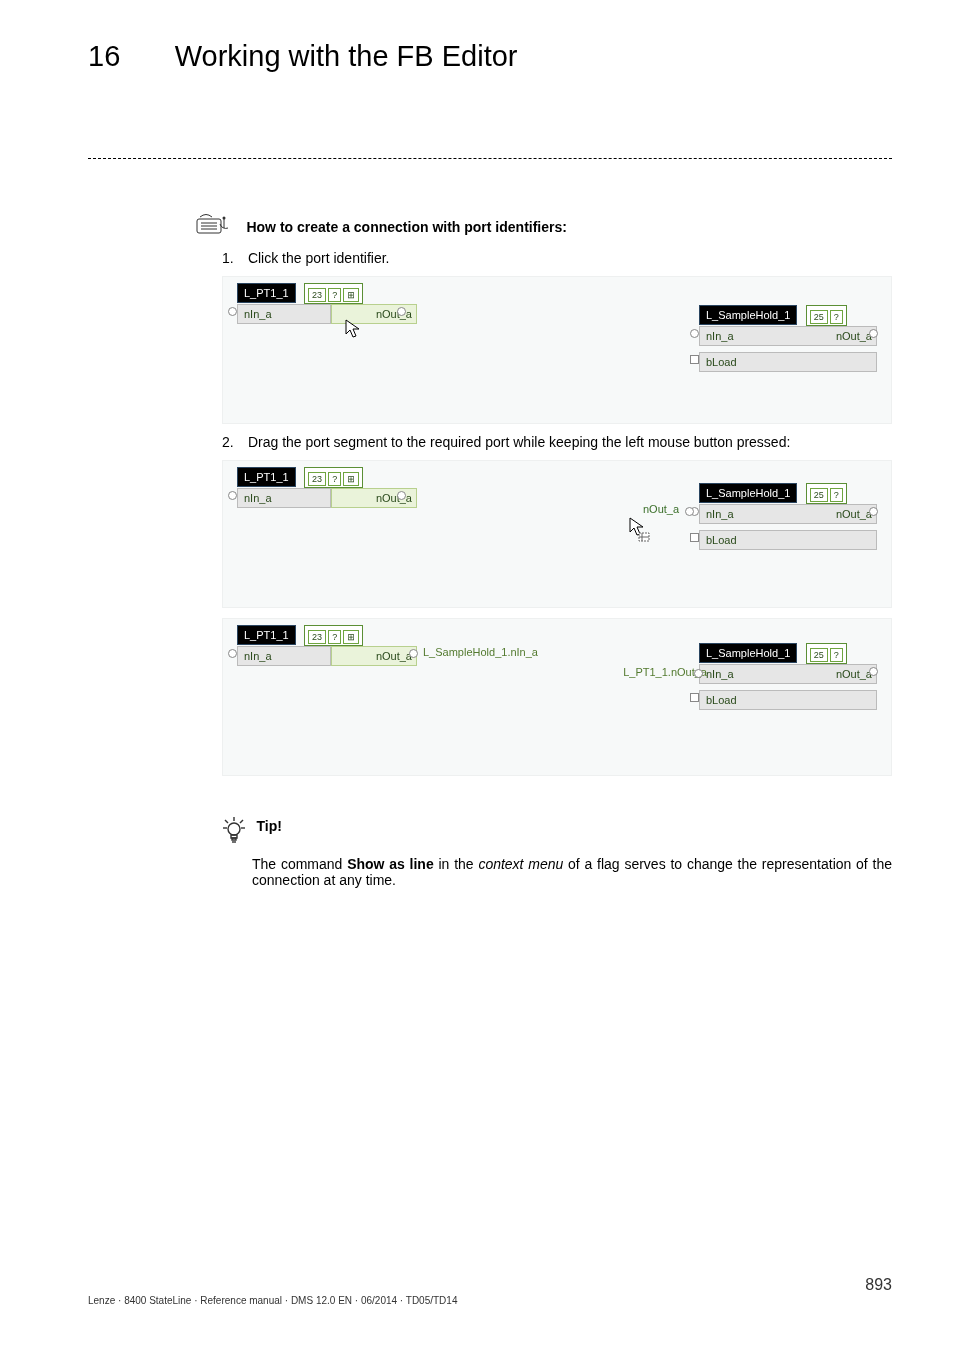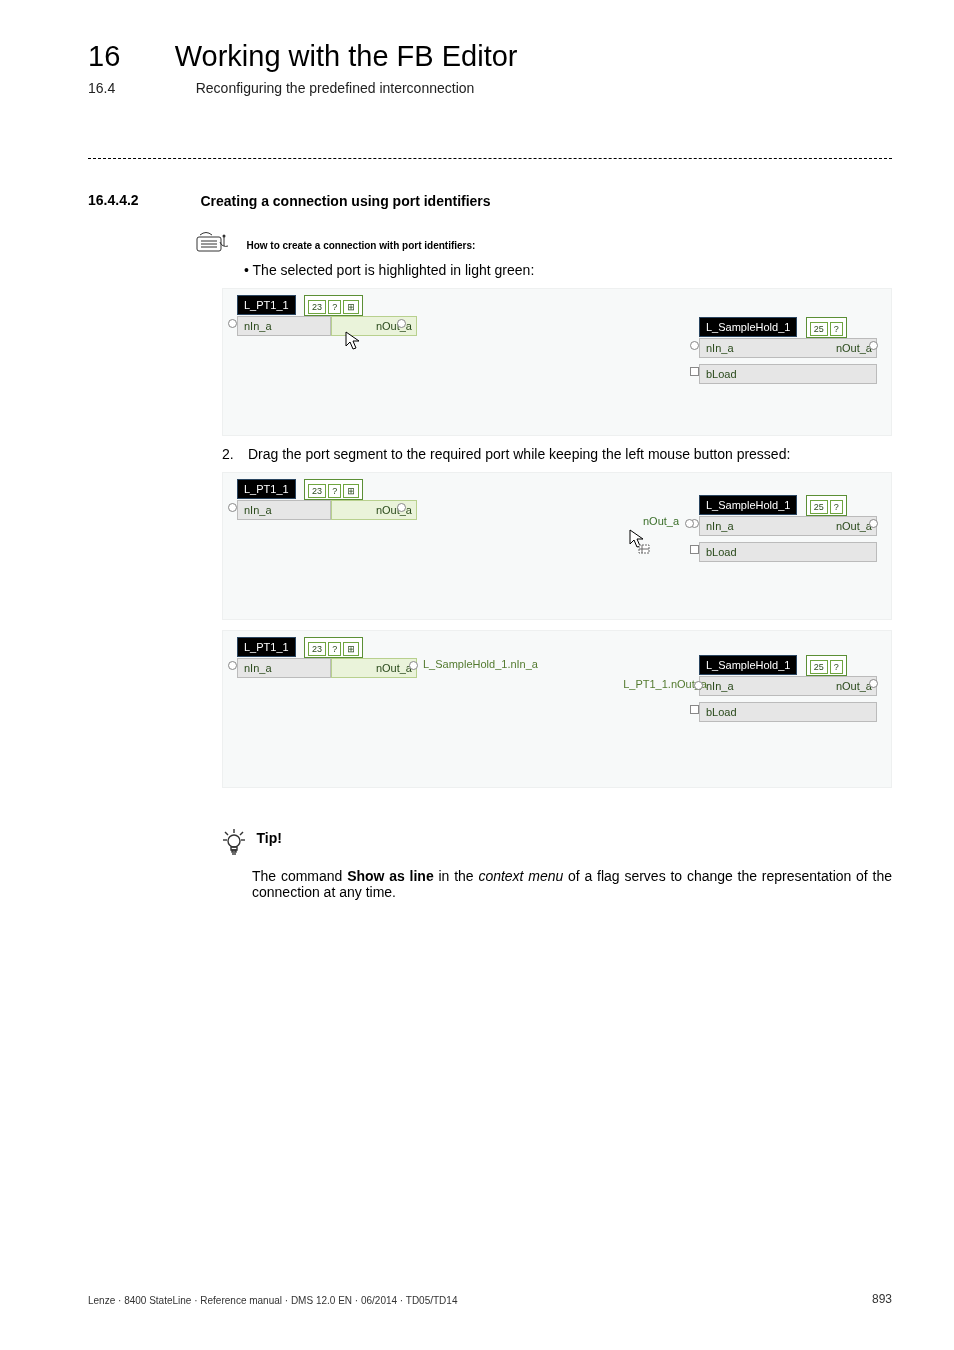--- a/index.html
+++ b/index.html
@@ -10,21 +10,21 @@
   .chaptitle { font-size: 29px; font-weight: 400; display: inline-block; margin-left: 50px; }
   .secrow { margin-top: 6px; }
   .secrow .secnum { font-size: 14px; color: #222; }
   .secrow .sectitle { font-size: 14px; color: #222; margin-left: 76px; }
   .dashline { position: absolute; top: 150px; left: 88px; right: 62px; border: none; border-top: 1px dashed #000; letter-spacing: 2px; }
   .body { position: absolute; top: 192px; left: 88px; right: 62px; }
   .row1 .num { font-size: 14px; font-weight: 700; display: inline-block; width: 108px; vertical-align: top; }
   .row1 .h { font-size: 14px; font-weight: 700; display: inline-block; }
   .how { margin-top: 22px; margin-left: 108px; }
   .how-icon { display: inline-block; vertical-align: middle; margin-right: 6px; }
-  .how-text { font-size: 10px; font-weight: 700; vertical-align: middle; }
+  .how-text { font-size: 14px; font-weight: 700; vertical-align: middle; }
   .step { margin-left: 134px; margin-top: 10px; font-size: 14px; }
   .step .n { display: inline-block; width: 22px; }
   .step .t { display: inline; }
   .bullet { margin-left: 156px; margin-top: 4px; font-size: 14px; }
   .bullet::before { content: "• "; }
   .figwrap { margin-left: 134px; margin-top: 10px; background: #f7f9f9; border: 1px solid #eef0f0; padding: 12px 10px 16px 10px; position: relative; height: 118px; }
   .figwrap.fig2 { height: 118px; }
   .figwrap.fig3 { height: 128px; }
   .block { position: absolute; }
   .titlebar { background: #000000; color: #fff; font: 11px/14px Arial, sans-serif; padding: 2px 6px; display: inline-block; border: 1px solid #2a4560; }
@@ -35,63 +35,58 @@
   .portleft { color: #2a4a1b; }
   .pin { position: absolute; width: 7px; height: 7px; border: 1px solid #888; background: #fff; border-radius: 1px; }
   .pin.sq { border-radius: 0; }
   .cursor { position: absolute; }
   .para { margin-left: 156px; margin-top: 14px; font-size: 14px; text-align: justify; line-height: 1.35; }
   .tip { margin-left: 134px; margin-top: 40px; }
   .tip-icon { display: inline-block; vertical-align: top; margin-right: 6px; }
   .tip-head { font-size: 14px; font-weight: 700; display: inline-block; vertical-align: middle; }
   .tip-body { margin-left: 30px; margin-top: 8px; font-size: 14px; text-align: justify; }
   .footer { position: absolute; bottom: 44px; left: 88px; right: 62px; font-size: 10px; color: #333; }
-  .footer .pagenum { position: absolute; right: 0; bottom: 0; font-size: 12px; }
+  .footer .pagenum { position: absolute; right: 0; bottom: 12px; font-size: 16px; }
   .flaglabel { position:absolute; font:11px Arial; color:#537a2f; }
   .flagcirc { position:absolute; width:7px; height:7px; border:1px solid #888; border-radius:50%; background:#fff; }
 </style>
 </head>
 <body>
 
 <div class="page">
 
   <div class="header">
     <span class="chapnum">16</span>
     <span class="chaptitle">Working with the FB Editor</span>
-    <div class="secrow">
-      <span class="secnum">16.4</span>
-      <span class="sectitle">Reconfiguring the predefined interconnection</span>
-    </div>
   </div>
 
   <hr class="dashline">
 
   <div class="body">
 
-    <div class="row1">
-      <span class="num">16.4.4.2</span>
-      <span class="h">Creating a connection using port identifiers</span>
-    </div>
 
     <div class="how">
       <span class="how-icon">
         <svg width="40" height="22" viewBox="0 0 40 22">
           <rect x="1" y="5" width="24" height="14" rx="2" fill="#fff" stroke="#333"></rect>
           <path d="M4 3 q6 -5 12 0" fill="none" stroke="#333"></path>
           <line x1="5" y1="9" x2="21" y2="9" stroke="#333"></line>
           <line x1="5" y1="12" x2="21" y2="12" stroke="#333"></line>
           <line x1="5" y1="15" x2="21" y2="15" stroke="#333"></line>
           <path d="M28 4 l0 10 M24 10 a6 6 0 0 0 8 4" fill="none" stroke="#333"></path>
           <circle cx="28" cy="4" r="1.5" fill="#333"></circle>
         </svg>
       </span>
       <span class="how-text">How to create a connection with port identifiers:</span>
     </div>
 
-    <div class="bullet">The selected port is highlighted in light green:</div>
+    <div class="step">
+      <span class="n">1.</span>
+      <span class="t">Click the port identifier.</span>
+    </div>
 
     <div class="figwrap">
 
       <div class="block" style="left:14px; top:6px;">
         <span class="titlebar">L_PT1_1</span>
         <span class="badgebox">
           <span class="badge">23</span><span class="badge">?</span><span class="badge">⊞</span>
         </span>
         <div style="display:flex; margin-top:0;">
           <div class="portrow" style="width:80px; background:#e6e6e6; border-color:#bbb;">

